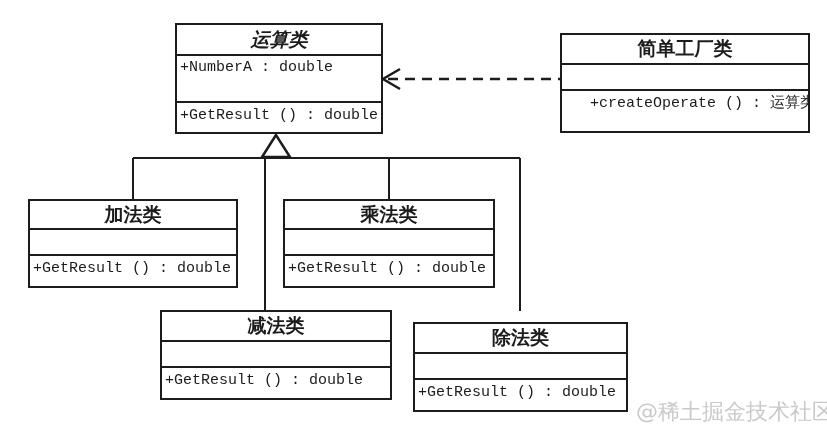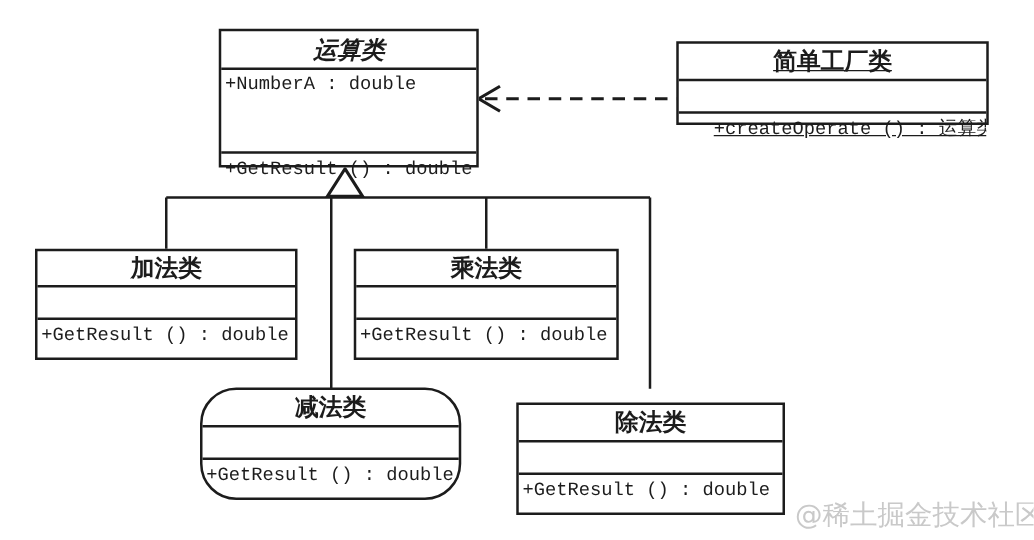--- a/index.html
+++ b/index.html
@@ -77,29 +77,29 @@
     <line x1="388" y1="79" x2="560" y2="79" stroke="#1c1c1c" stroke-width="2.5" stroke-dasharray="10 7"></line>
     <path d="M400 69 L383 79 L400 89" fill="none" stroke="#1c1c1c" stroke-width="2.5"></path>
 
     <path d="M276 135 L262 157 L290 157 Z" fill="#ffffff" stroke="#1c1c1c" stroke-width="2.5"></path>
 
     <path d="M133 158 L520 158 M133 158 L133 200 M265 158 L265 311 M389 158 L389 200 M520 158 L520 311" fill="none" stroke="#1c1c1c" stroke-width="2"></path>
   </svg>
 
   <div class="class-box" style="left:175px; top:23px; width:208px; height:111px;">
     <div class="class-title abstract" style="height:29px;">运算类</div>
-    <div class="compartment" style="height:67px;">
+    <div class="compartment" style="height:47px;">
       <div class="member">+NumberA : double</div>
     </div>
     <div class="compartment" style="height:27px;">
       <div class="member" style="line-height:25px;">+GetResult () : double</div>
     </div>
   </div>
 
-  <div class="class-box" style="left:541px; top:33px; width:250px; height:67px;text-decoration:underline;">
+  <div class="class-box" style="left:560px; top:33px; width:250px; height:100px;">
     <div class="class-title" style="height:28px;">简单工厂类</div>
     <div class="compartment" style="height:26px;"></div>
     <div class="compartment" style="height:28px;">
       <div class="member" style="line-height:26px;padding-left:28px;">+createOperate () : 运算类</div>
     </div>
   </div>
 
   <div class="class-box" style="left:28px; top:199px; width:210px; height:89px;">
     <div class="class-title" style="height:27px;font-family:Liberation Mono, monospace;">加法类</div>
     <div class="compartment" style="height:26px;"></div>
@@ -109,21 +109,21 @@
   </div>
 
   <div class="class-box" style="left:283px; top:199px; width:212px; height:89px;">
     <div class="class-title" style="height:27px;">乘法类</div>
     <div class="compartment" style="height:26px;"></div>
     <div class="compartment" style="height:28px;">
       <div class="member" style="line-height:26px;">+GetResult () : double</div>
     </div>
   </div>
 
-  <div class="class-box" style="left:160px; top:310px; width:209px; height:90px;border-radius:29px;">
+  <div class="class-box" style="left:160px; top:310px; width:232px; height:90px;">
     <div class="class-title" style="height:28px;">减法类</div>
     <div class="compartment" style="height:26px;"></div>
     <div class="compartment" style="height:28px;">
       <div class="member" style="line-height:26px;">+GetResult () : double</div>
     </div>
   </div>
 
   <div class="class-box" style="left:413px; top:322px; width:215px; height:90px;">
     <div class="class-title" style="height:28px;">除法类</div>
     <div class="compartment" style="height:26px;"></div>

